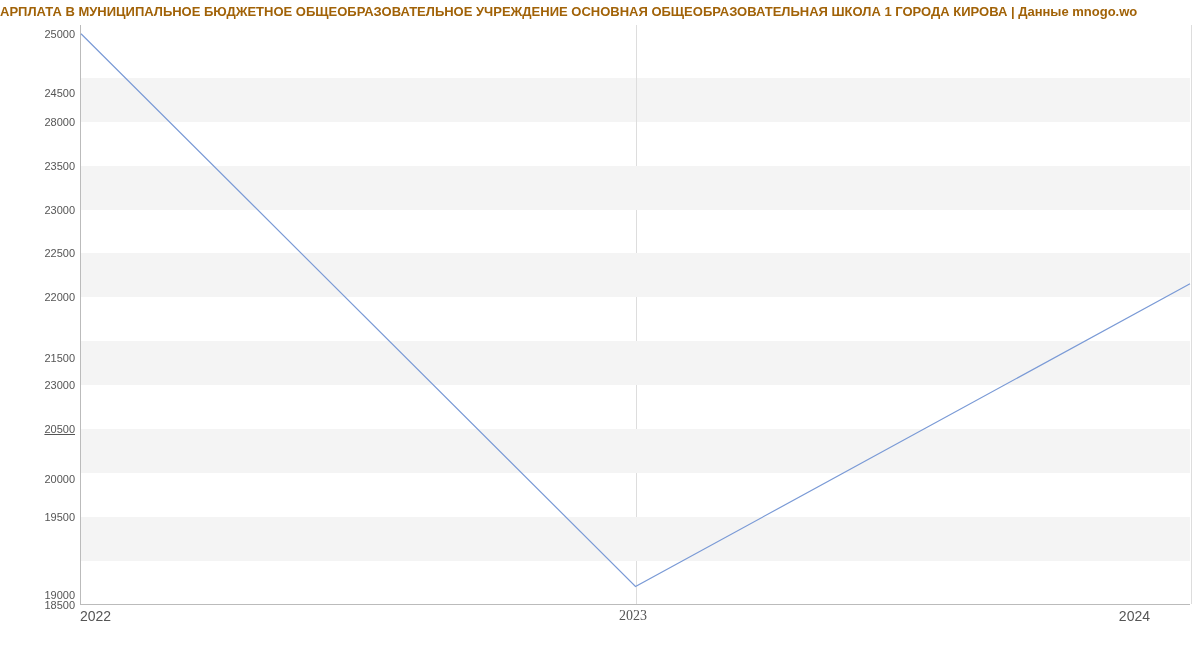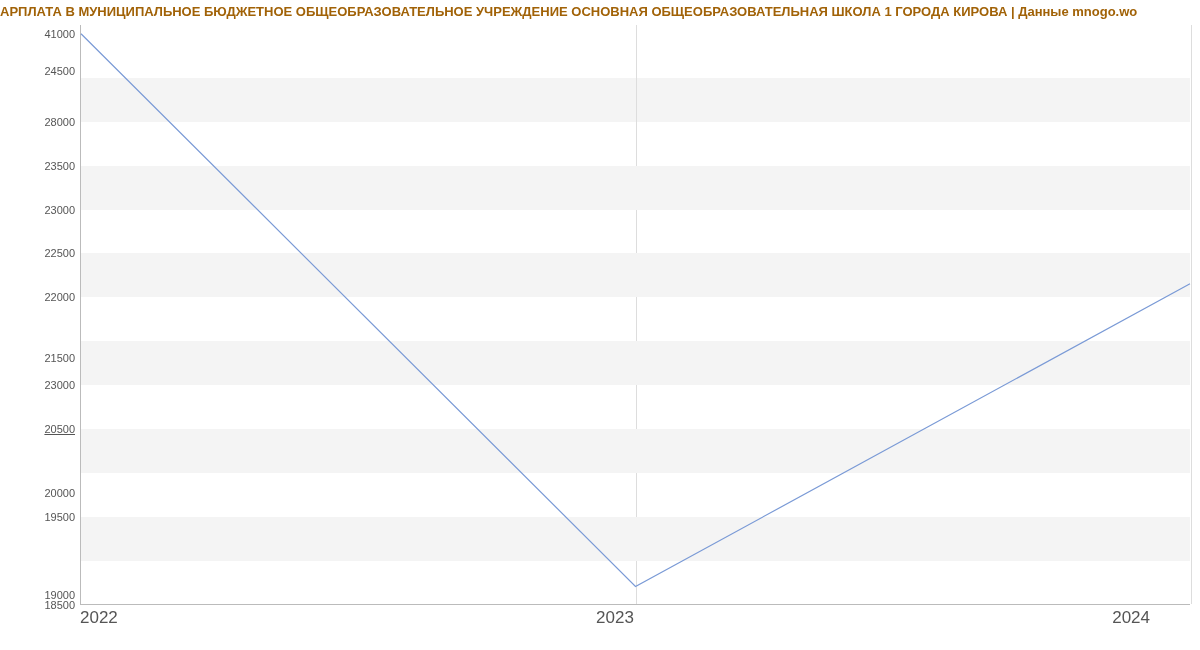--- a/index.html
+++ b/index.html
@@ -55,21 +55,21 @@
     right: 1125px;
     width: 60px;
     text-align: right;
     font-size: 11px;
     color: #555;
     transform: translateY(-50%);
   }
   .xtick {
     position: absolute;
     top: 608px;
-    font-size: 17px;
+    font-size: 14px;
     color: #555;
     transform: translateX(-50%);
     white-space: nowrap;
   }
   svg.line-layer {
     position: absolute;
     left: 0;
     top: 0;
     width: 100%;
     height: 100%;
@@ -96,27 +96,27 @@
       <div class="gridband" style="top: 316.364px; height: 43.9394px;"></div>
       <div class="gridband" style="top: 404.242px; height: 43.9394px;"></div>
       <div class="gridband" style="top: 492.121px; height: 43.9394px;"></div>
     <svg class="line-layer" preserveAspectRatio="none" viewBox="0 0 1110 580">
       <polyline class="series-line" points="0,8.787878787878753 555,562.4242424242424 1110,259.24242424242425"></polyline>
     </svg>
   </div>
 <div class="ytick" style="top: 605px;">18500</div>
     <div class="ytick" style="top: 595px;">19000</div>
     <div class="ytick" style="top: 517.121px;">19500</div>
-    <div class="ytick" style="top: 493px;">20000</div>
+    <div class="ytick" style="top: 479px;">20000</div>
     <div class="ytick" style="top: 429.242px; text-decoration: underline;">20500</div>
     <div class="ytick" style="top: 385.303px;">23000</div>
     <div class="ytick" style="top: 341.364px; margin-top: 17px;">21500</div>
     <div class="ytick" style="top: 297.424px;">22000</div>
     <div class="ytick" style="top: 253.485px;">22500</div>
     <div class="ytick" style="top: 209.545px;">23000</div>
     <div class="ytick" style="top: 165.606px;">23500</div>
     <div class="ytick" style="top: 121.667px;">28000</div>
-    <div class="ytick" style="top: 71px;">24500</div>
-    <div class="ytick" style="top: 33.7879px;">41000</div>
+    <div class="ytick" style="top: 93px;">24500</div>
+    <div class="ytick" style="top: 33.7879px;">25000</div>
     <div class="xtick" style="transform: none; left: 80px;">2022</div>
-    <div class="xtick" style="left: 615px;">2023</div>
+    <div class="xtick" style="left: 633px; font-family: Liberation Serif, serif;">2023</div>
     <div class="xtick" style="transform: translateX(-100%); left: 1150px;">2024</div>
   </div>
 
 </body></html>

